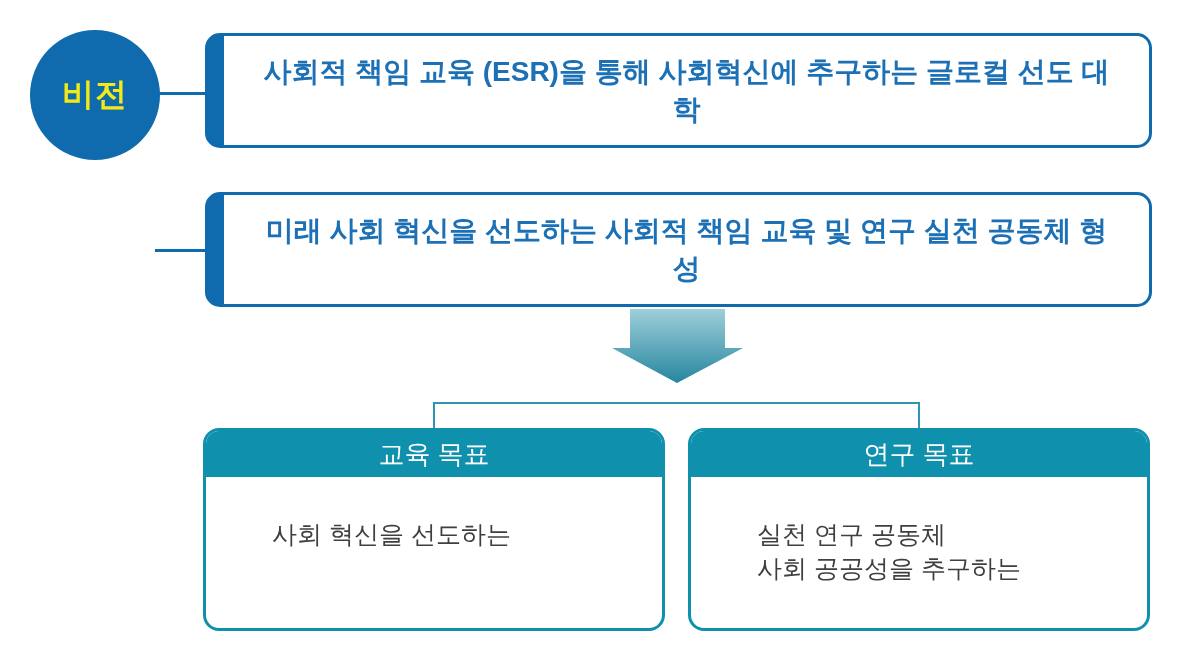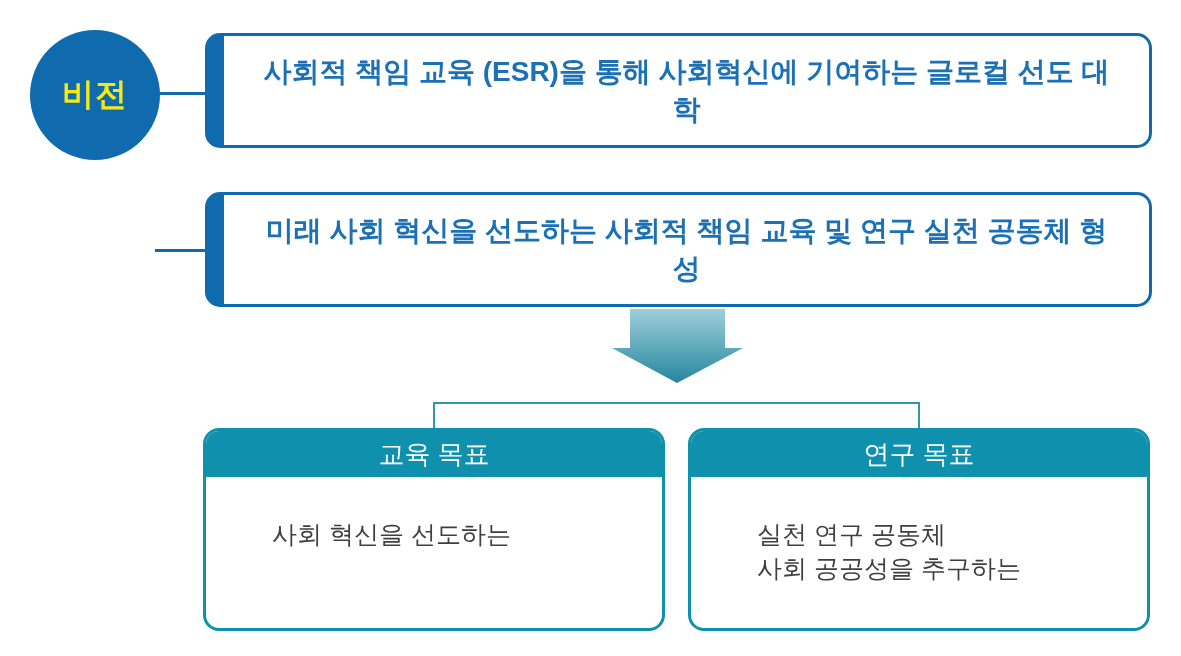--- a/index.html
+++ b/index.html
@@ -129,21 +129,21 @@
 </head>
 <body>
 
 <div class="canvas">
 
   <div class="badge-circle circle-vision">
     <span class="badge-label">비전</span>
   </div>
   <div class="connector connector-1"></div>
   <div class="statement-box box-vision">
-    <span class="statement">사회적 책임 교육 (ESR)을 통해 사회혁신에 기여하는 글로컬 선도 대학</span>
+    <span class="statement">사회적 책임 교육 (ESR)을 통해 사회혁신에 추구하는 글로컬 선도 대학</span>
   </div>
 
   <div class="connector connector-2"></div>
   <div class="statement-box box-goal">
     <span class="statement">미래 사회 혁신을 선도하는 사회적 책임 교육 및 연구 실천 공동체 형성</span>
   </div>
 
   <svg class="down-arrow-svg" viewBox="0 0 152 76" xmlns="http://www.w3.org/2000/svg">
     <defs>
       <linearGradient id="arrowGrad" x1="0" y1="0" x2="0" y2="1">

